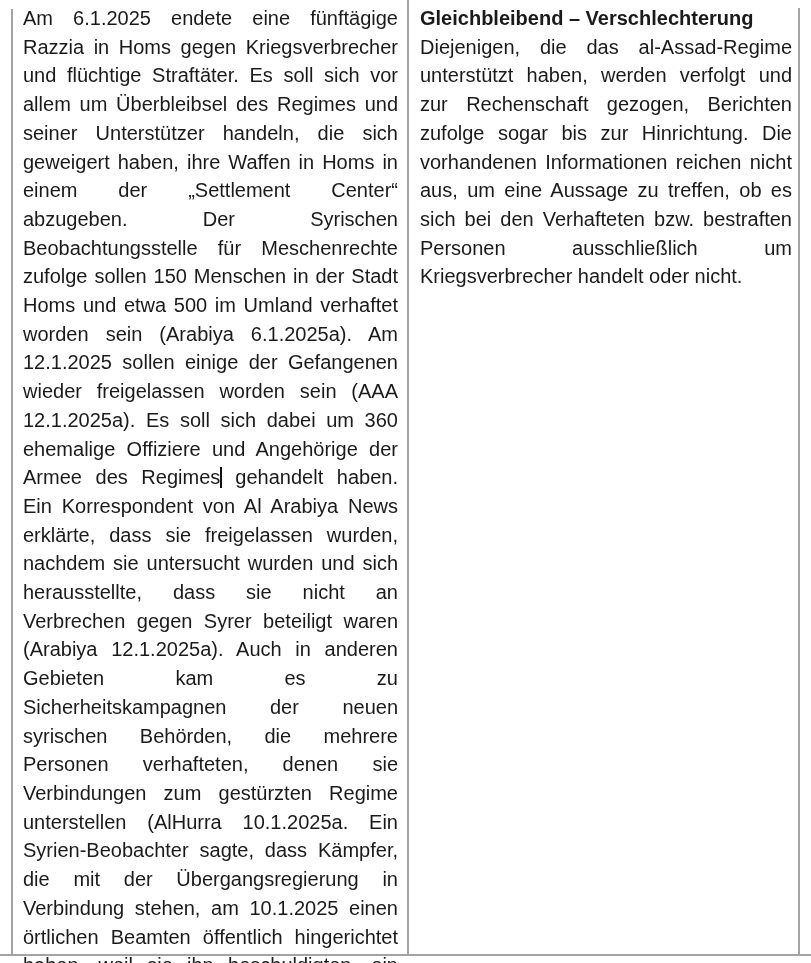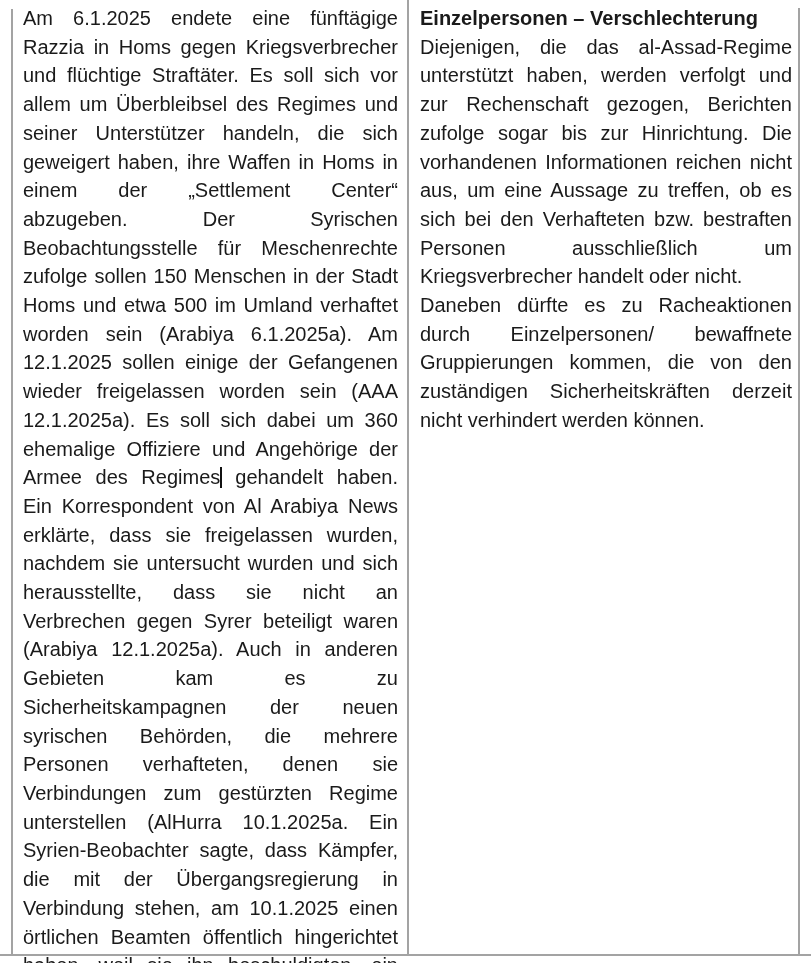--- a/index.html
+++ b/index.html
@@ -63,16 +63,15 @@
 <div class="vline border-left"></div>
 <div class="vline border-middle"></div>
 <div class="vline border-right"></div>
 <div class="border-bottom"></div>
 
 <div class="cell cell-left">
   <p><span>Am 6.1.2025 endete eine fünftägige Razzia in Homs gegen Kriegsverbrecher und flüchtige Straftäter. Es soll sich vor allem um Überbleibsel des Regimes und seiner Unterstützer handeln, die sich geweigert haben, ihre Waffen in Homs in einem der „Settlement Center“ abzugeben. Der Syrischen Beobachtungsstelle für Meschenrechte zufolge sollen 150 Menschen in der Stadt Homs und etwa 500 im Umland verhaftet worden sein (Arabiya 6.1.2025a). Am 12.1.2025 sollen einige der Gefangenen wieder freigelassen worden sein (AAA 12.1.2025a). Es soll sich dabei um 360 ehemalige Offiziere und Angehörige der Armee des Regimes</span><span class="text-cursor"></span><span> gehandelt haben. Ein Korrespondent von Al Arabiya News erklärte, dass sie freigelassen wurden, nachdem sie untersucht wurden und sich herausstellte, dass sie nicht an Verbrechen gegen Syrer beteiligt waren (Arabiya 12.1.2025a). Auch in anderen Gebieten kam es zu Sicherheitskampagnen der neuen syrischen Behörden, die mehrere Personen verhafteten, denen sie Verbindungen zum gestürzten Regime unterstellen (AlHurra 10.1.2025a. Ein Syrien-Beobachter sagte, dass Kämpfer, die mit der Übergangsregierung in Verbindung stehen, am 10.1.2025 einen örtlichen Beamten öffentlich hingerichtet haben, weil sie ihn beschuldigten, ein Informant des gestürzten Präsidenten Bashar al-Assad gewesen zu sein (Arabiya 10.1.2025).</span></p>
 </div>
 
 <div class="cell cell-right">
-  <p class="heading">Einzelpersonen – Verschlechterung</p>
+  <p class="heading">Gleichbleibend – Verschlechterung</p>
   <p class="assessment">Diejenigen, die das al-Assad-Regime unterstützt haben, werden verfolgt und zur Rechenschaft gezogen, Berichten zufolge sogar bis zur Hinrichtung. Die vorhandenen Informationen reichen nicht aus, um eine Aussage zu treffen, ob es sich bei den Verhafteten bzw. bestraften Personen ausschließlich um Kriegsverbrecher handelt oder nicht.</p>
-  <p class="assessment">Daneben dürfte es zu Racheaktionen durch Einzelpersonen/ bewaffnete Gruppierungen kommen, die von den zuständigen Sicherheitskräften derzeit nicht verhindert werden können.</p>
 </div>
 
 </body></html>

